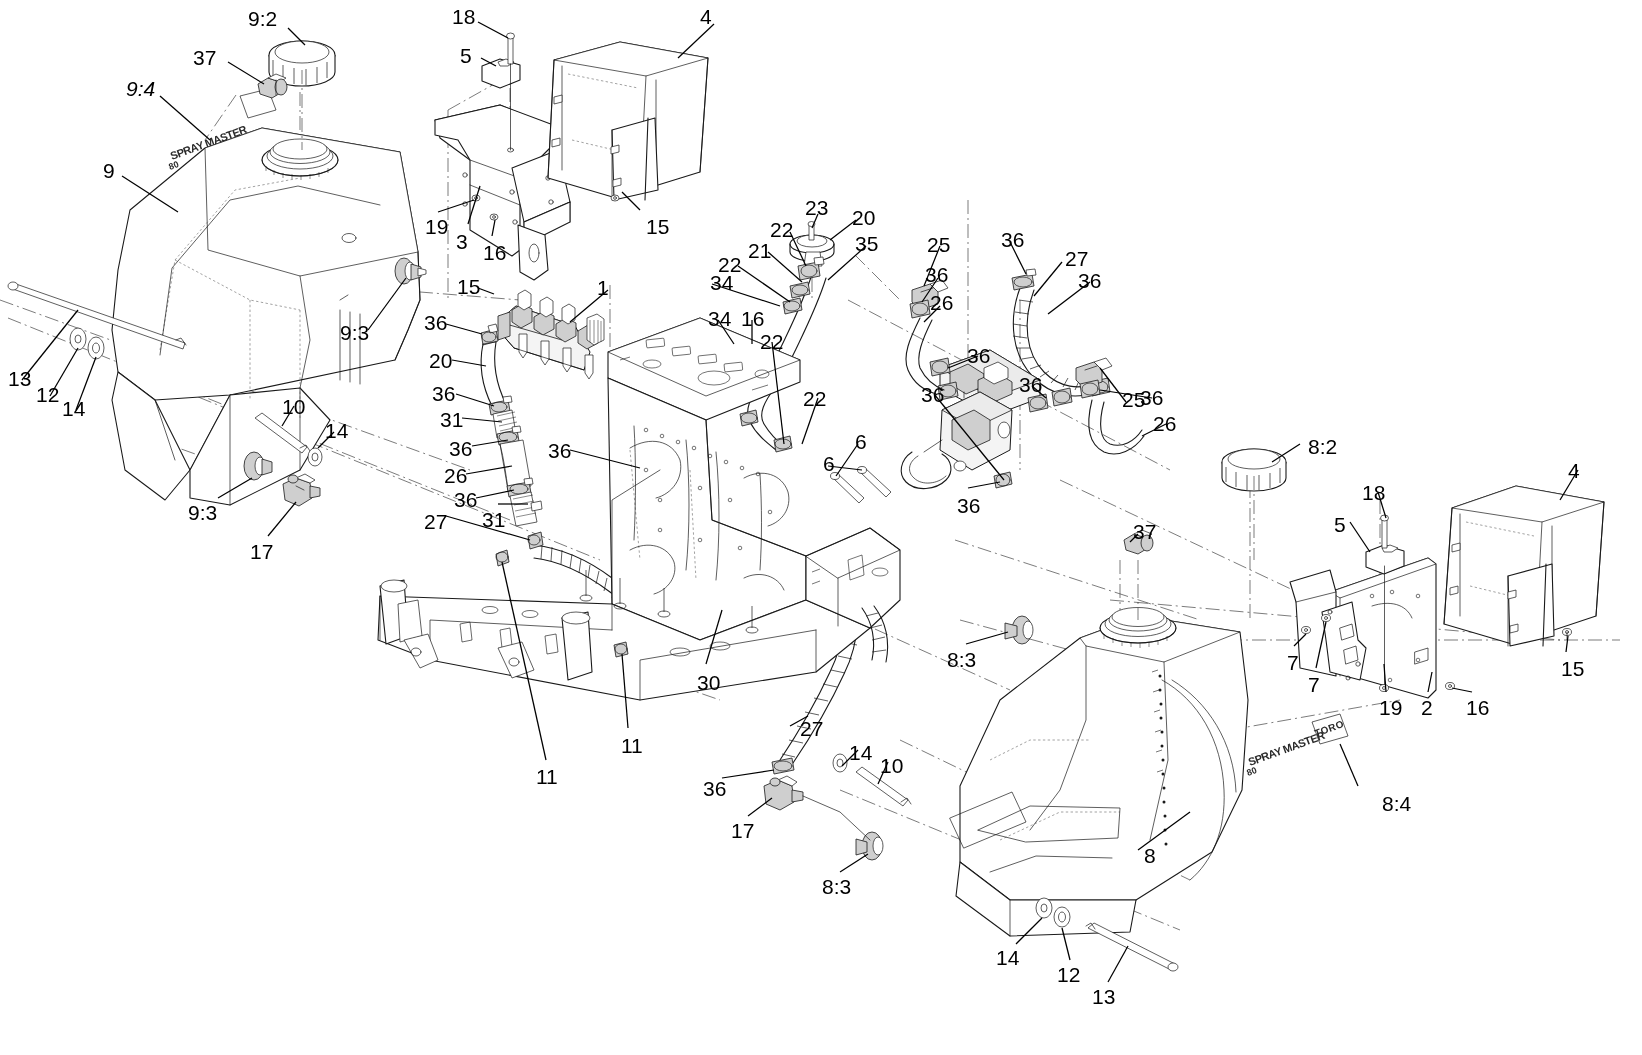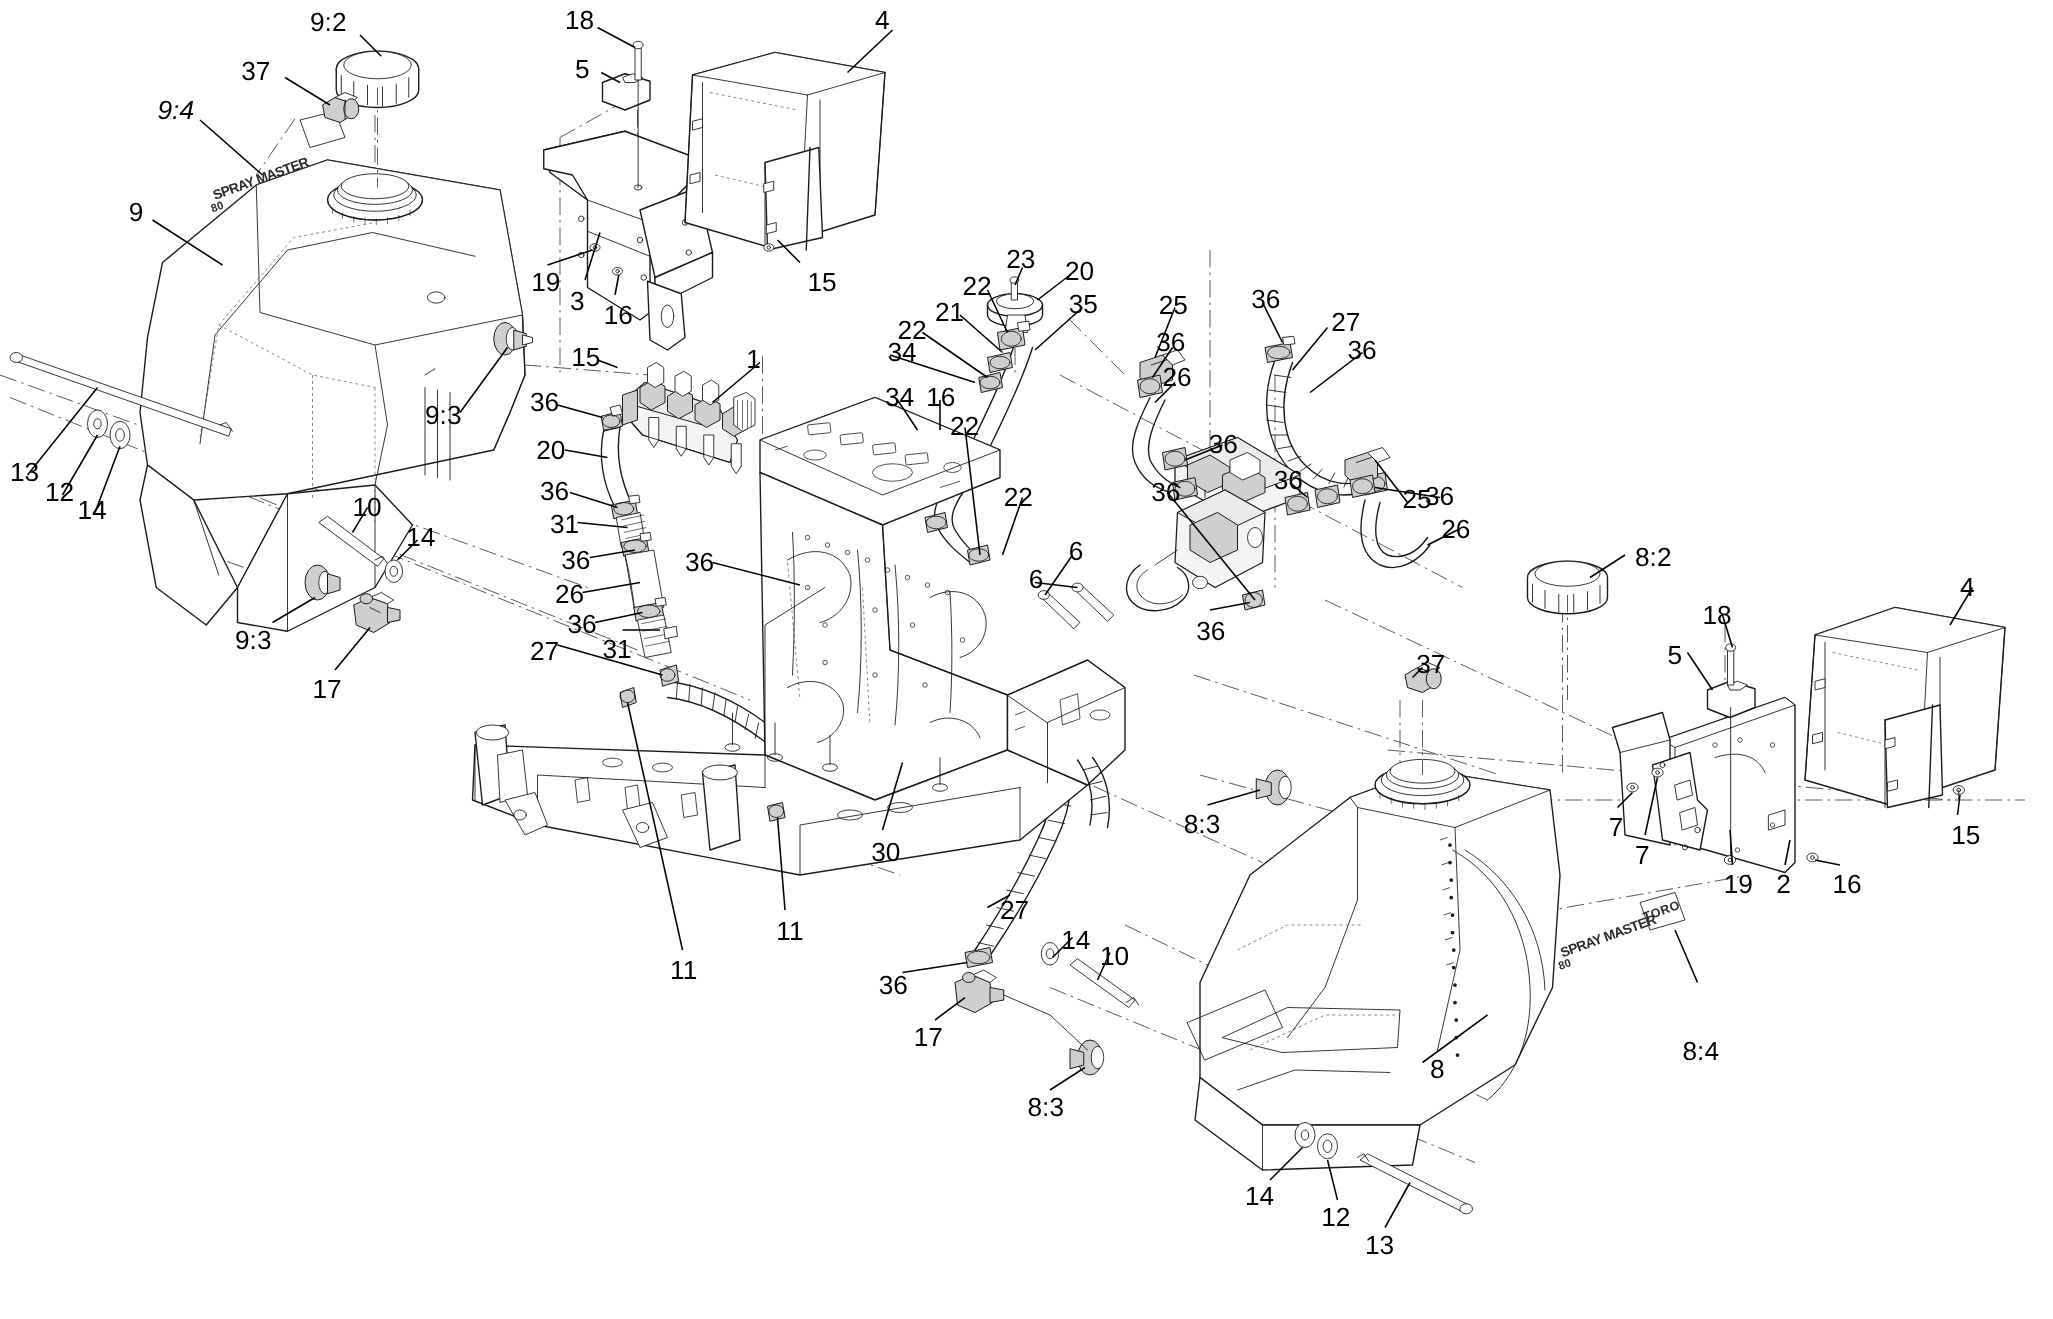--- a/index.html
+++ b/index.html
@@ -1022,19 +1022,19 @@
       <div class="callout" style="left: 697px; top: 672px;">30</div>
       <div class="callout" style="left: 621px; top: 735px;">11</div>
       <div class="callout" style="left: 536px; top: 766px;">11</div>
       <div class="callout" style="left: 800px; top: 718px;">27</div>
       <div class="callout" style="left: 849px; top: 742px;">14</div>
       <div class="callout" style="left: 880px; top: 755px;">10</div>
       <div class="callout" style="left: 703px; top: 778px;">36</div>
       <div class="callout" style="left: 731px; top: 820px;">17</div>
       <div class="callout" style="left: 822px; top: 876px;">8:3</div>
       <div class="callout" style="left: 1144px; top: 845px;">8</div>
-      <div class="callout" style="left: 1346px; top: 793px; margin-top: 38px;">8:4</div>
+      <div class="callout" style="left: 1382px; top: 793px;">8:4</div>
       <div class="callout" style="left: 996px; top: 947px;">14</div>
       <div class="callout" style="left: 1057px; top: 964px;">12</div>
       <div class="callout" style="left: 1092px; top: 986px;">13</div>
     </div>
 
 </div>
 
 </body></html>

